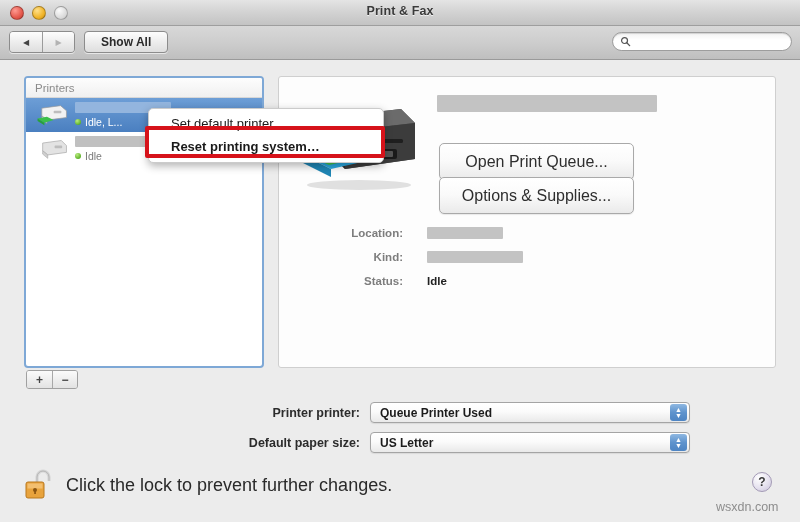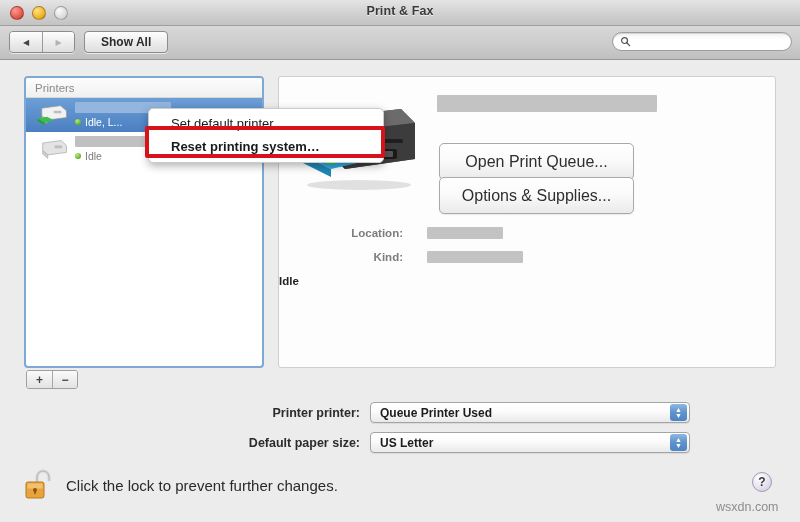--- a/index.html
+++ b/index.html
@@ -231,21 +231,21 @@
     align-items: center; justify-content: center;
     color: #ffffff; font-size: 7px; line-height: 6px;
   }
 
   
   #lock-area {
     position: absolute; left: 24px; top: 408px;
     display: flex; align-items: center; gap: 12px;
   }
   #lock-icon { width: 30px; height: 34px; display: block; }
-  #lock-text { font-size: 15px; color: #2a2a2a; }
+  #lock-text { font-size: 18px; color: #2a2a2a; }
 
   #help-button {
     position: absolute; left: 752px; top: 412px;
     width: 20px; height: 20px; border-radius: 50%;
     background: radial-gradient(circle at 35% 28%, #ffffff, #e6e2ef 55%, #c9c2da);
     border: 1px solid #a39ab5;
     display: flex; align-items: center; justify-content: center;
     font-size: 12px; font-weight: bold; color: #3a3a3a;
   }
   #watermark {
@@ -384,20 +384,21 @@
         <div class="info-label">Location:</div>
         <div class="info-redact" style="width:76px;"></div>
       </div>
 
       <div class="info-row" id="row-kind">
         <div class="info-label">Kind:</div>
         <div class="info-redact" style="width:96px;"></div>
       </div>
 
       <div class="info-row" id="row-status">
+        <div class="info-label">Status:</div>
         <div class="info-value">Idle</div>
       </div>
     </div>
 
     <div class="bottom-row" id="row-default-printer">
       <div class="bottom-label">Printer printer:</div>
       <div class="popup">
         <span class="popup-text">Queue Printer Used</span>
         <span class="popup-arrows">
             <span>▲</span>

